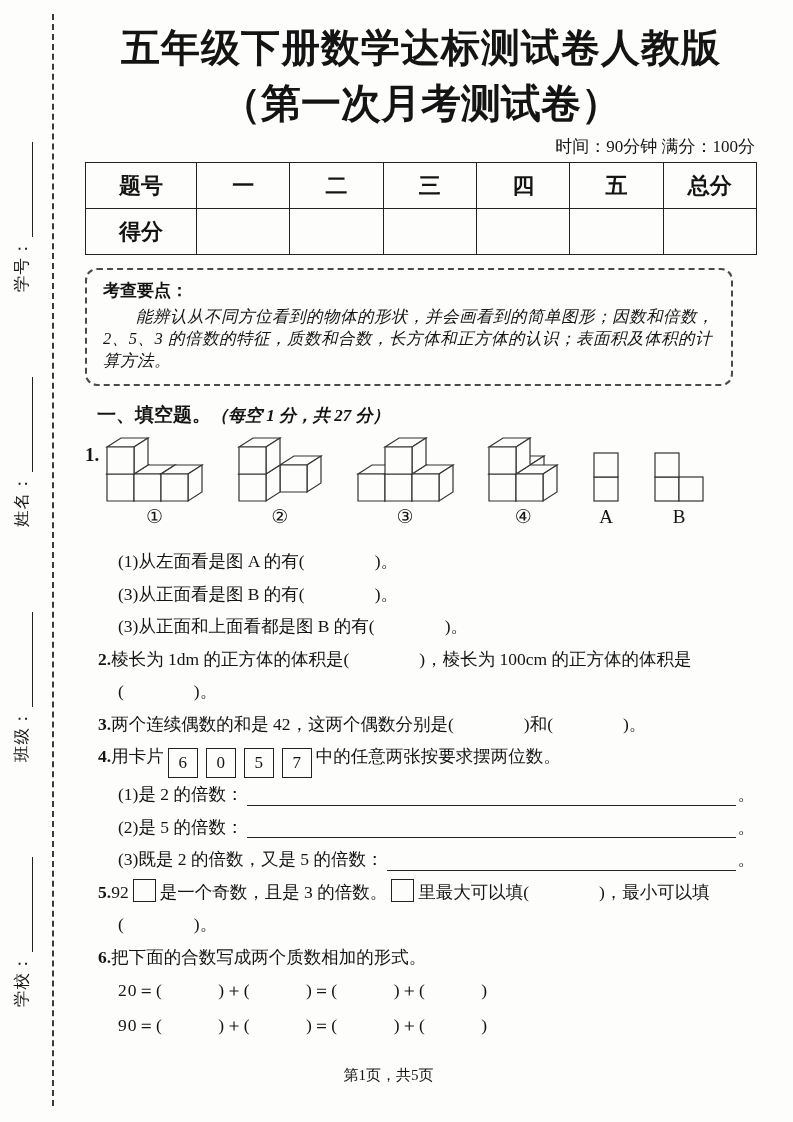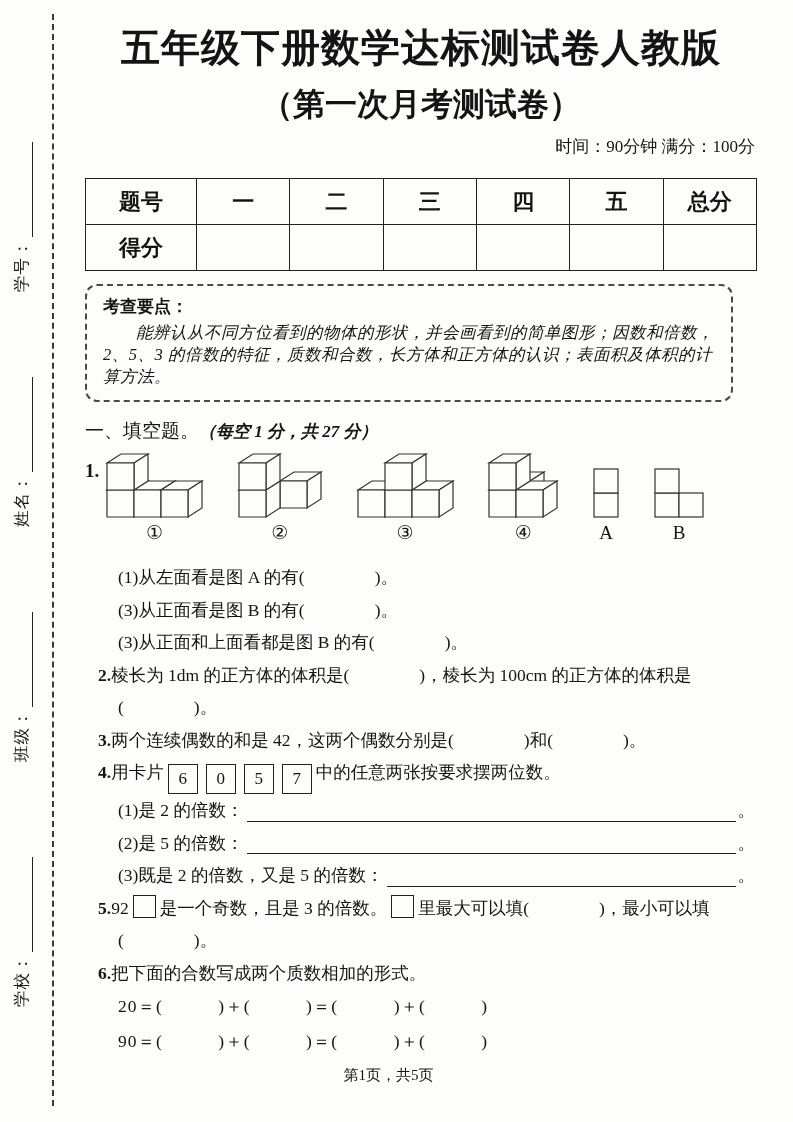--- a/index.html
+++ b/index.html
@@ -11,36 +11,36 @@
   .side-label{position:absolute;left:-63px;width:170px;height:22px;
               transform:rotate(-90deg);display:flex;align-items:flex-end;
               font-size:16.5px;white-space:nowrap;}
   .side-label .lbl{letter-spacing:1px;}
   .side-label .blank{display:inline-block;width:95px;border-bottom:1.4px solid #222;
                      height:14px;margin-left:2px;}
   
   .content{position:absolute;left:85px;top:0;width:672px;}
   .title{margin:22px 0 0;text-align:center;font-size:39px;font-weight:bold;
          letter-spacing:1px;line-height:52px;}
-  .subtitle{margin:8px 0 0;text-align:center;font-size:32px;font-weight:bold;line-height:44px;}
+  .subtitle{margin:8px 0 0;text-align:center;font-size:40px;font-weight:bold;line-height:44px;}
   .meta{margin-top:10px;text-align:right;font-size:17px;line-height:22px;padding-right:2px;}
   
-  table.score{border-collapse:collapse;width:672px;margin-top:20px;table-layout:fixed;}
+  table.score{border-collapse:collapse;width:672px;margin-top:4px;table-layout:fixed;}
   table.score td{border:1.6px solid #222;height:43px;text-align:center;vertical-align:middle;
                  font-size:22px;font-weight:bold;}
   table.score td.first{width:108px;}
   
   .keypoints{margin-top:13px;border:2px dashed #4a4a4a;border-radius:12px;
              width:648px;min-height:100px;padding:8px 16px 12px 16px;box-sizing:border-box;}
   .kp-title{font-size:17px;font-weight:bold;line-height:26px;}
   .kp-body{font-size:16.5px;font-style:italic;line-height:22px;text-indent:2em;
            margin:2px 0 0;letter-spacing:0.5px;}
   
   .sec{margin-top:15px;font-size:19px;line-height:28px;}
-  .sec .h{font-weight:normal;}
+  .sec .h{font-weight:bold;margin-left:12px;}
   .sec .n{font-style:italic;font-size:17px;font-weight:bold;}
   
   .figrow{position:relative;margin-top:6px;padding-left:20px;width:600px;
           display:flex;justify-content:space-between;align-items:flex-end;}
   .fig{display:flex;flex-direction:column;align-items:center;}
   .fig .cap{font-size:19px;line-height:24px;margin-top:2px;}
   .qone-num{position:absolute;left:0;top:8px;font-weight:bold;font-size:19px;}
   svg.shape{display:block;}
   svg.shape polygon, svg.shape rect{fill:#fdfdfb;stroke:#333;stroke-width:1.2;}
   

